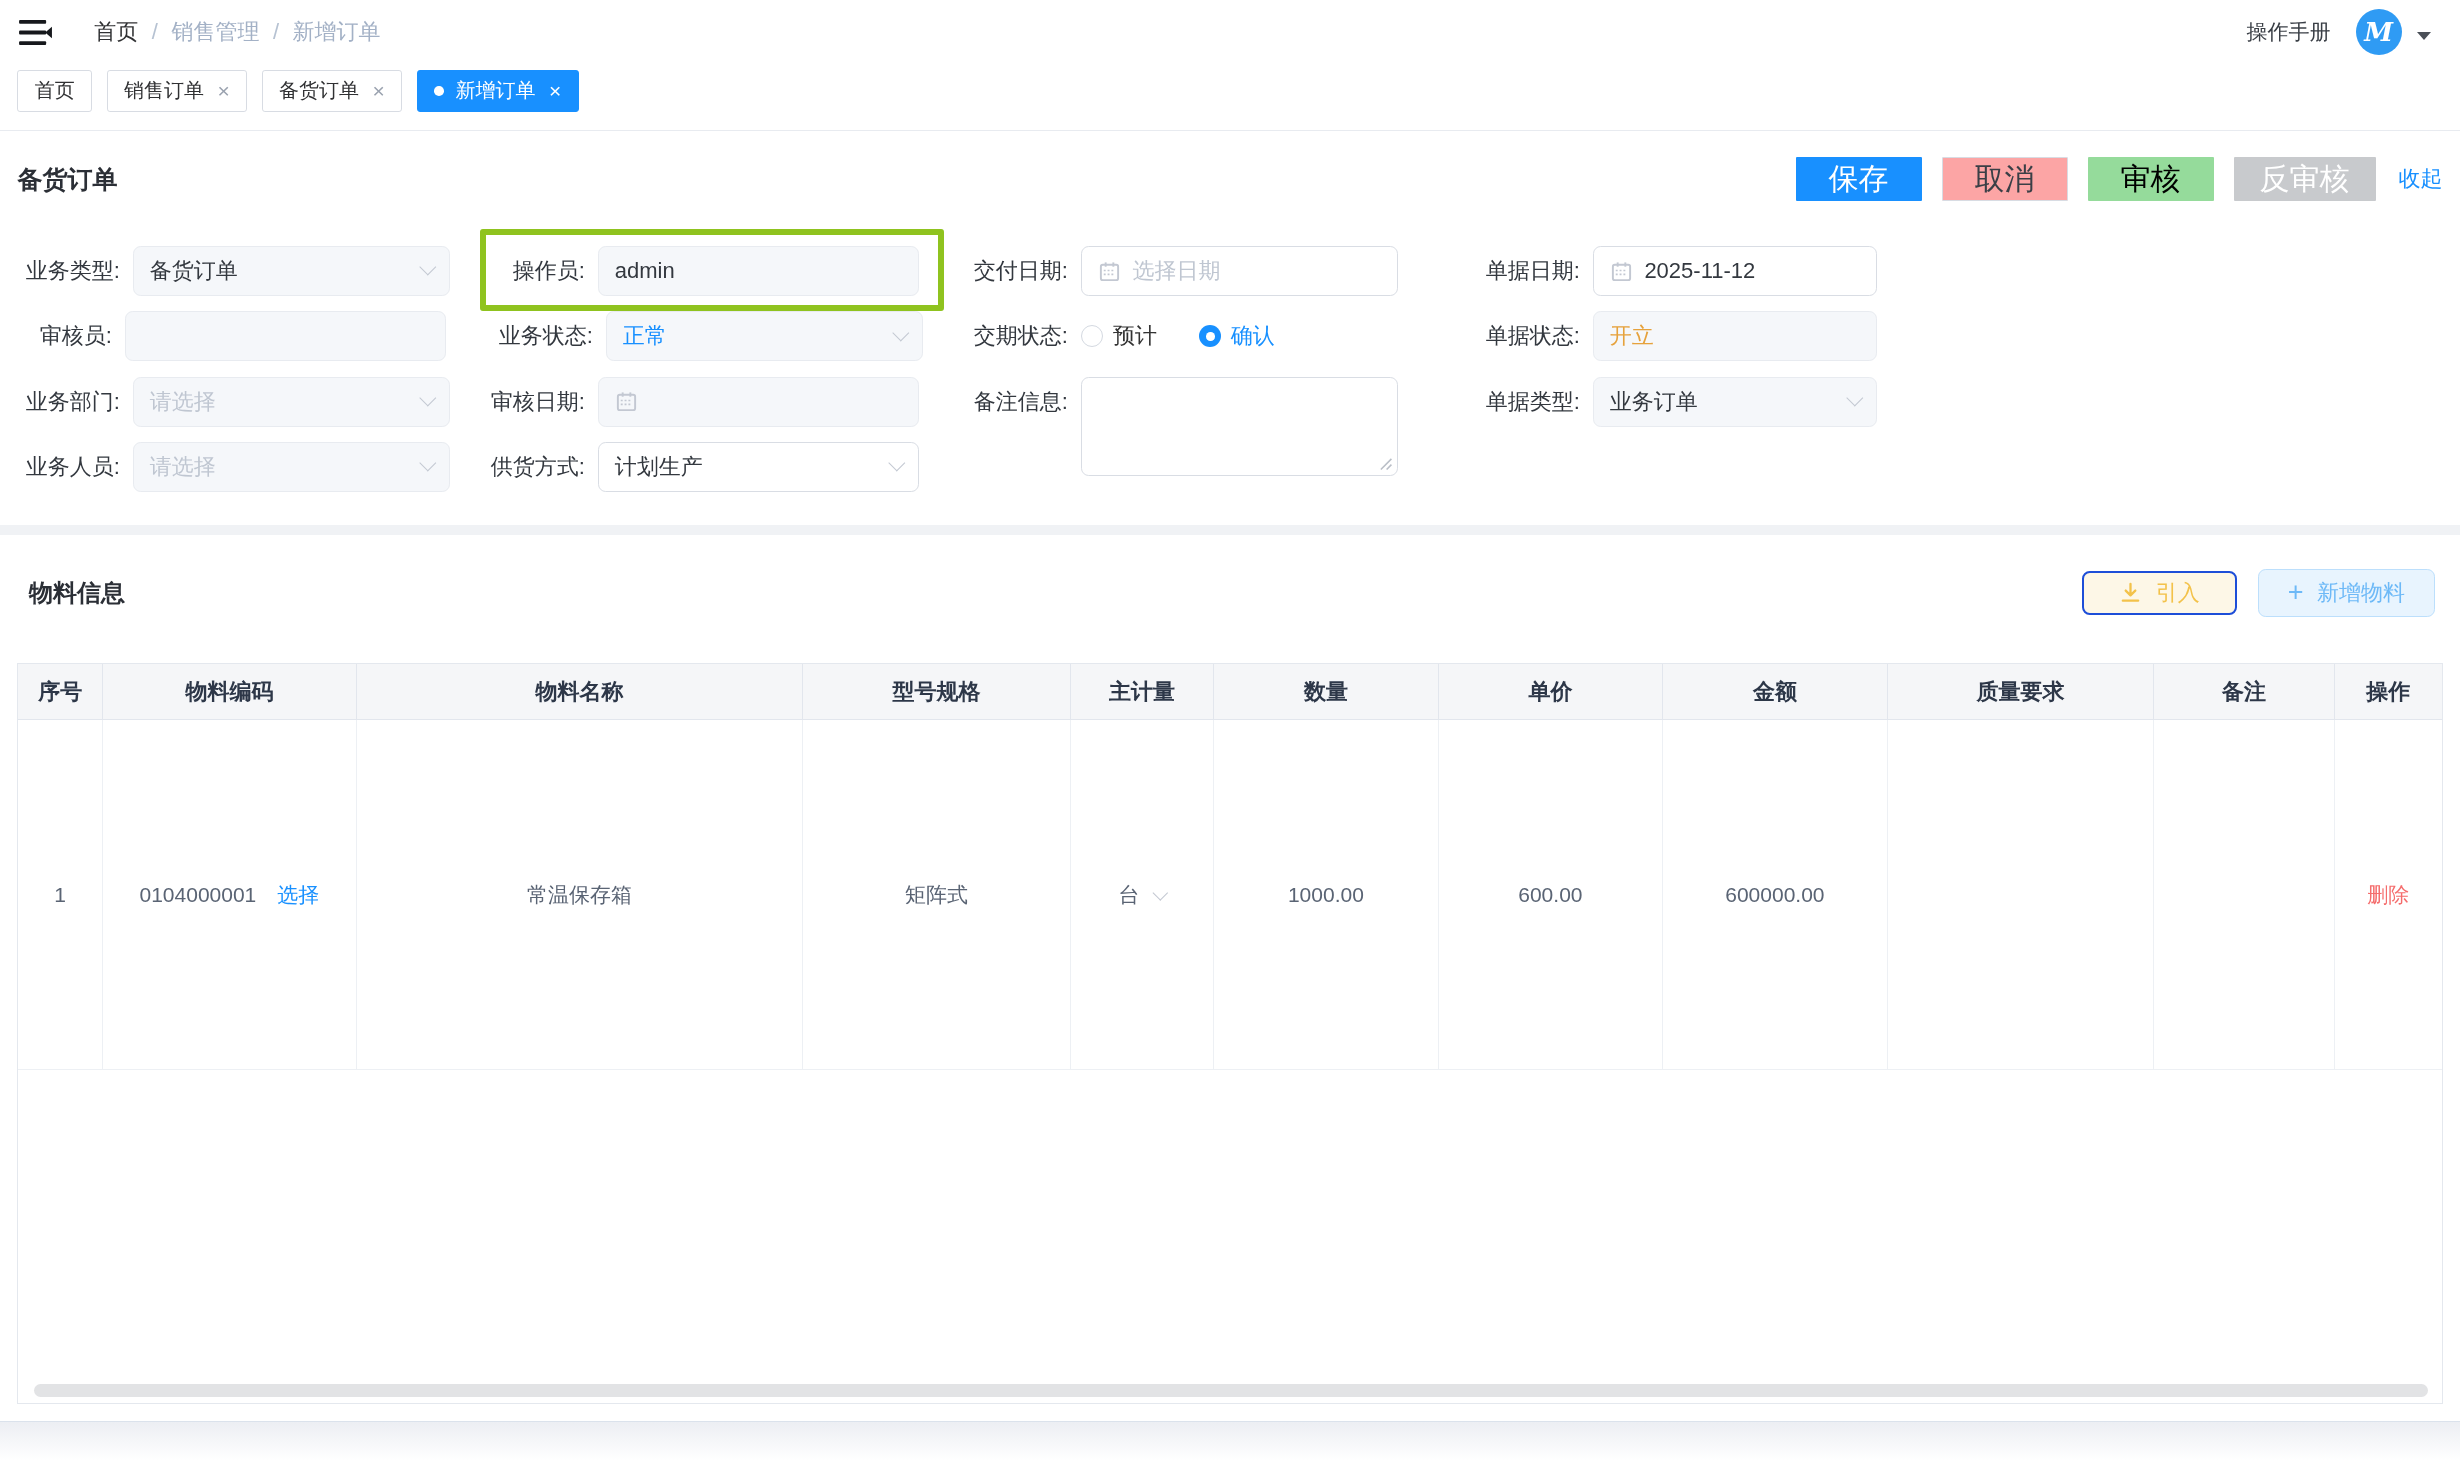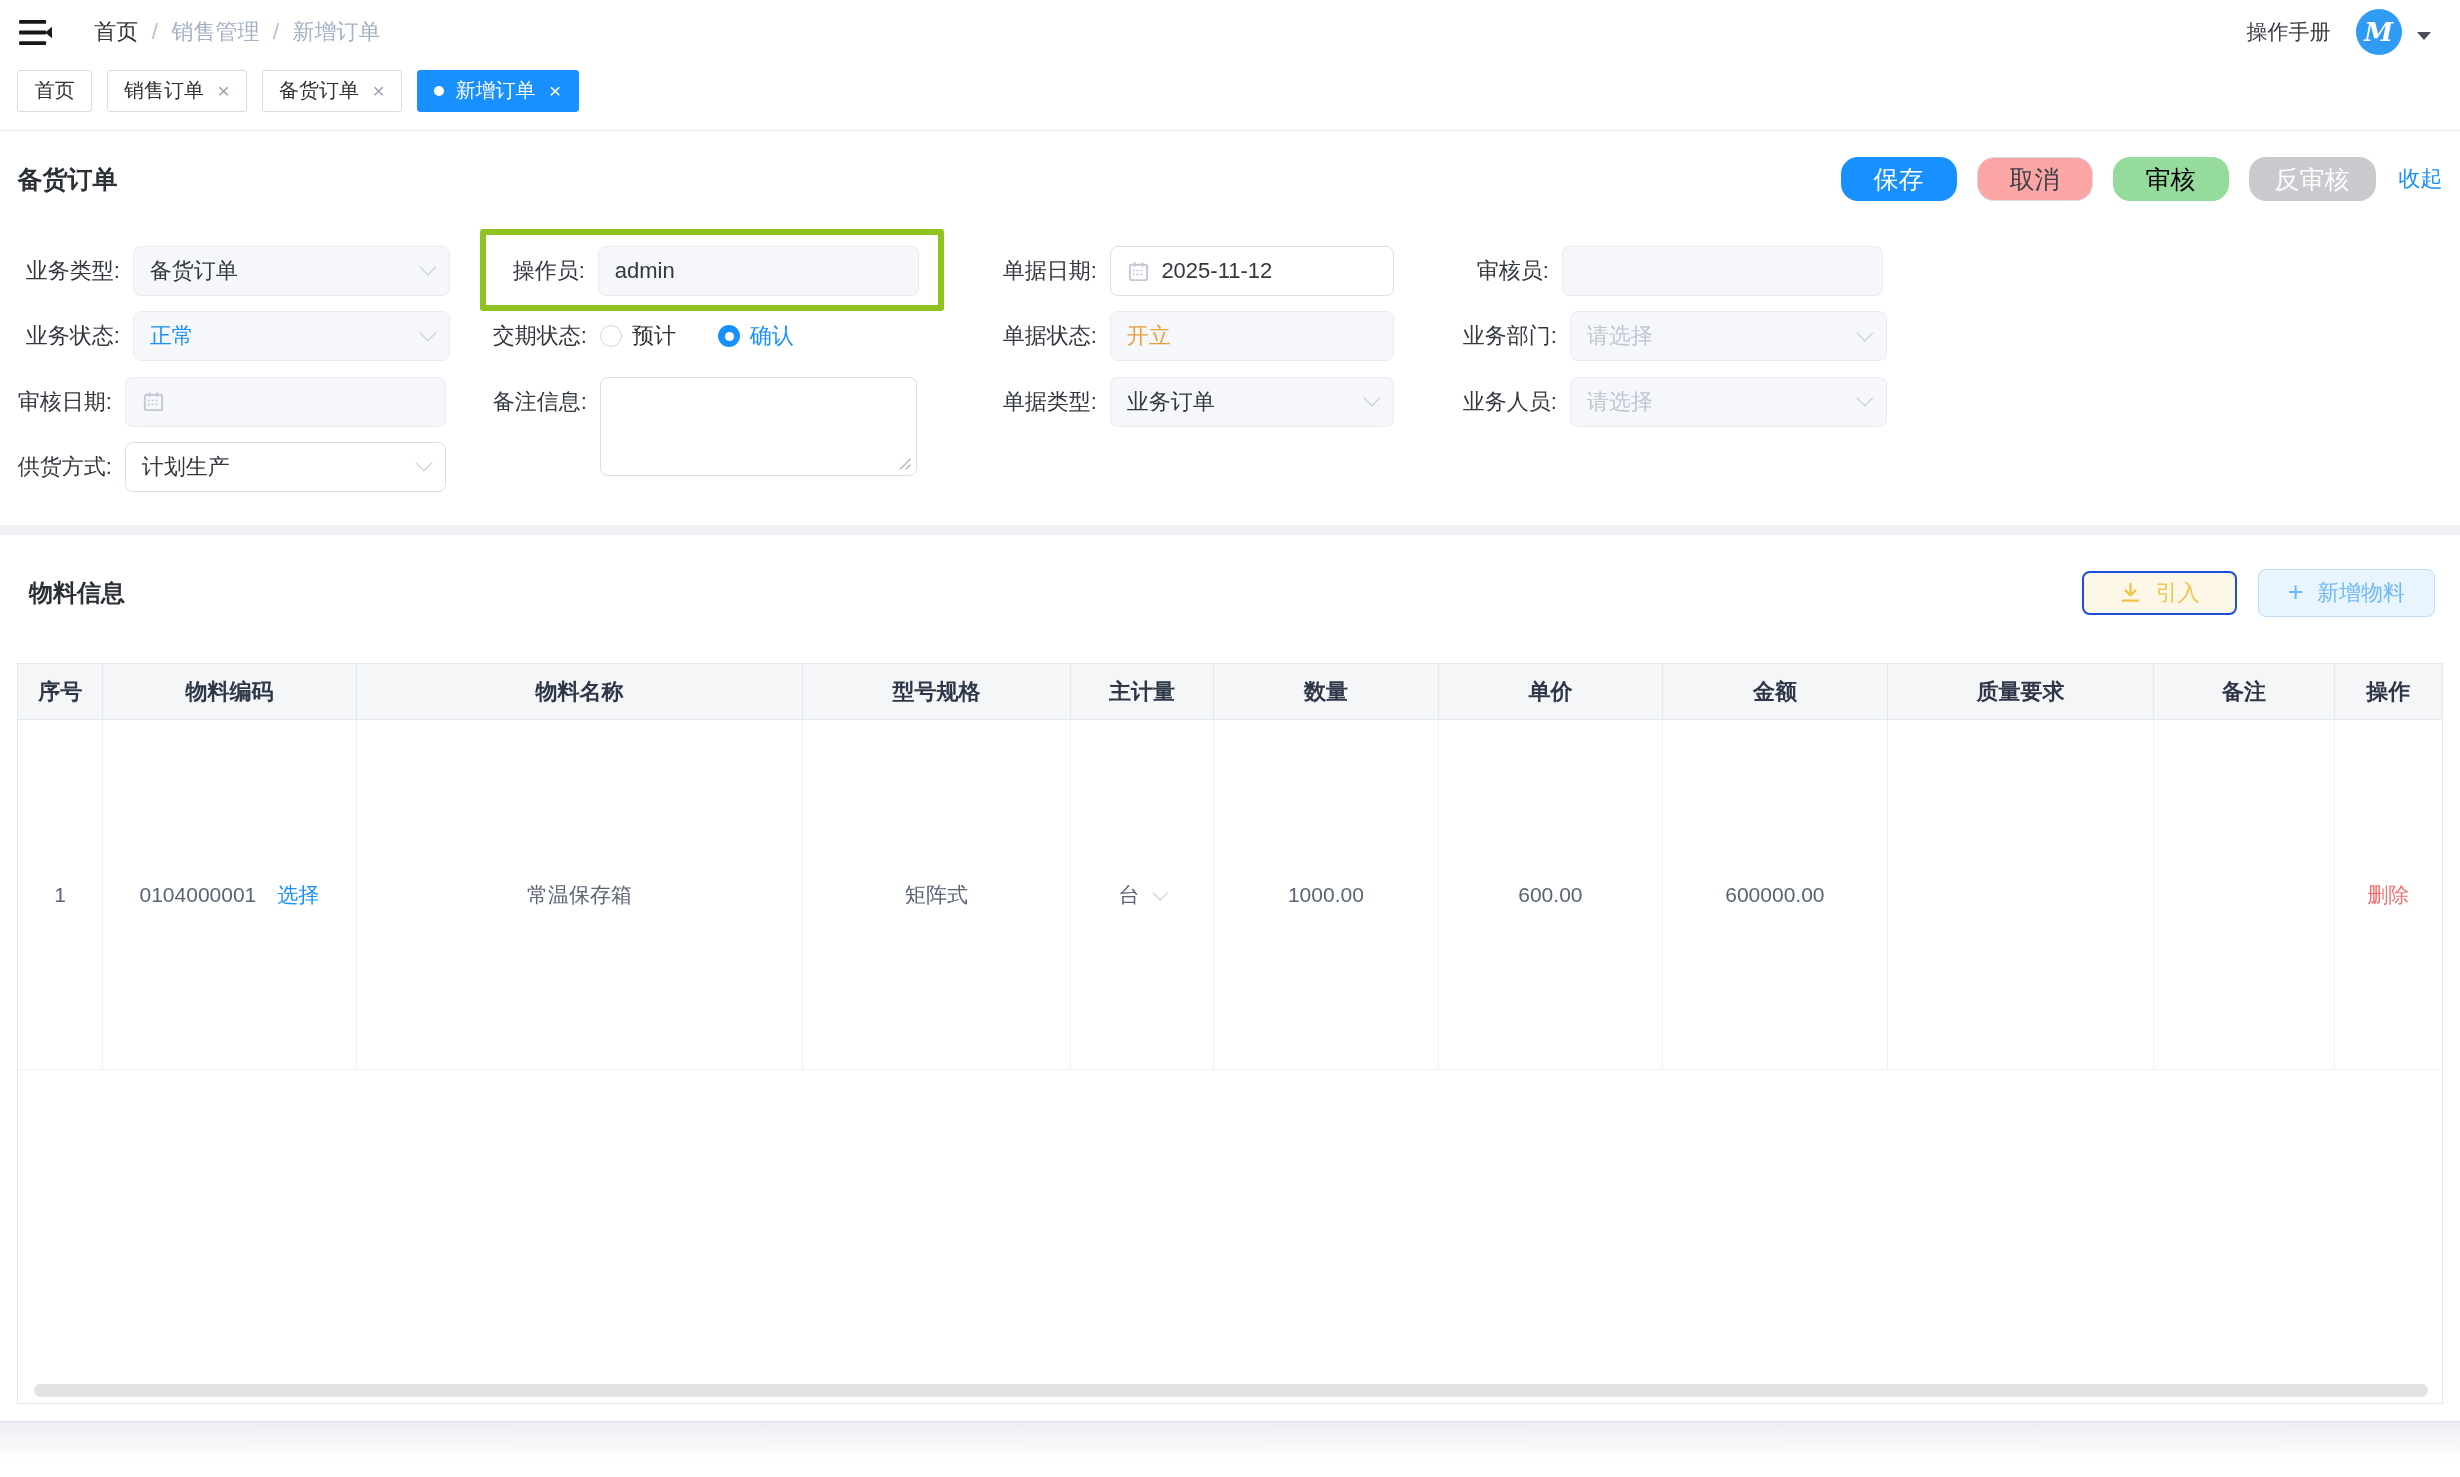--- a/index.html
+++ b/index.html
@@ -31,21 +31,21 @@
   .tab.active { background:#1890ff; border-color:#1890ff; color:#fff; }
   .tab.active .x { color:#fff; }
   .tab-dot { width:9.7px; height:9.7px; border-radius:50%; background:#fff; margin-right:11.6px; }
   .divider1 { height:1px; background:#e8ebf0; margin-top:18.3px; }
 
   
   .form-section { padding:21px 17.4px 0; position:relative; }
   .form-header { display:flex; align-items:center; height:54px; }
   .form-title { font-size:25px; font-weight:600; color:#2b2f36; }
   .actions { margin-left:auto; display:flex; align-items:center; }
-  .btn { height:44px; border-radius:17px; font-size:25px; padding:0 32px; border:1px solid transparent;
+  .btn { height:44px; border-radius:1px; font-size:30px; padding:0 32px; border:1px solid transparent;
     display:inline-flex; align-items:center; justify-content:center; cursor:pointer; margin-left:20px; }
   .btn-primary { background:#1890ff; color:#fff; }
   .btn-default { background:#fca5a5; color:#3a3f46; border-color:#d8dce3; }
   .btn-green { background:#95db9b; color:#000000; cursor:not-allowed; }
   .btn-gray { background:#c8cacd; color:#fff; cursor:not-allowed; padding:0 25px; }
   .btn-link { background:none; border:none; color:#1890ff; padding:0; margin-left:23px; font-size:22px; cursor:pointer; }
 
   .form-grid { margin-top:40px; display:grid;
     grid-template-columns:473px 481px 483px 541px;
     grid-template-rows:50px 50px 50px 50px; row-gap:15.4px; }
@@ -186,20 +186,33 @@
         <span class="lbl">业务类型:</span>
         <div class="ctrl gray">
           <span>备货订单</span>
           <span class="chev"></span>
         </div>
       </div>
       <div class="cell c3">
         <span class="lbl">操作员:</span>
         <div class="ctrl gray">
           <span>admin</span>
+        </div>
+      </div>
+      <div class="cell c4">
+        <span class="lbl">交付日期:</span>
+        <div class="ctrl white">
+          <svg class="cal" width="23" height="23" viewBox="0 0 24 24">
+            <rect x="3" y="5" width="18" height="16" rx="2" fill="none" stroke="#c3c8d2" stroke-width="2"></rect>
+            <line x1="8" y1="2.5" x2="8" y2="7" stroke="#c3c8d2" stroke-width="2"></line>
+            <line x1="16" y1="2.5" x2="16" y2="7" stroke="#c3c8d2" stroke-width="2"></line>
+            <line x1="6" y1="11" x2="18" y2="11" stroke="#c3c8d2" stroke-width="1.6" stroke-dasharray="2 2"></line>
+            <line x1="6" y1="15" x2="18" y2="15" stroke="#c3c8d2" stroke-width="1.6" stroke-dasharray="2 2"></line>
+          </svg>
+          <span class="ph">选择日期</span>
         </div>
       </div>
 
       <div class="cell c1">
         <span class="lbl">单据日期:</span>
         <div class="ctrl white">
           <svg class="cal" width="23" height="23" viewBox="0 0 24 24">
             <rect x="3" y="5" width="18" height="16" rx="2" fill="none" stroke="#c3c8d2" stroke-width="2"></rect>
             <line x1="8" y1="2.5" x2="8" y2="7" stroke="#c3c8d2" stroke-width="2"></line>
             <line x1="16" y1="2.5" x2="16" y2="7" stroke="#c3c8d2" stroke-width="2"></line>

